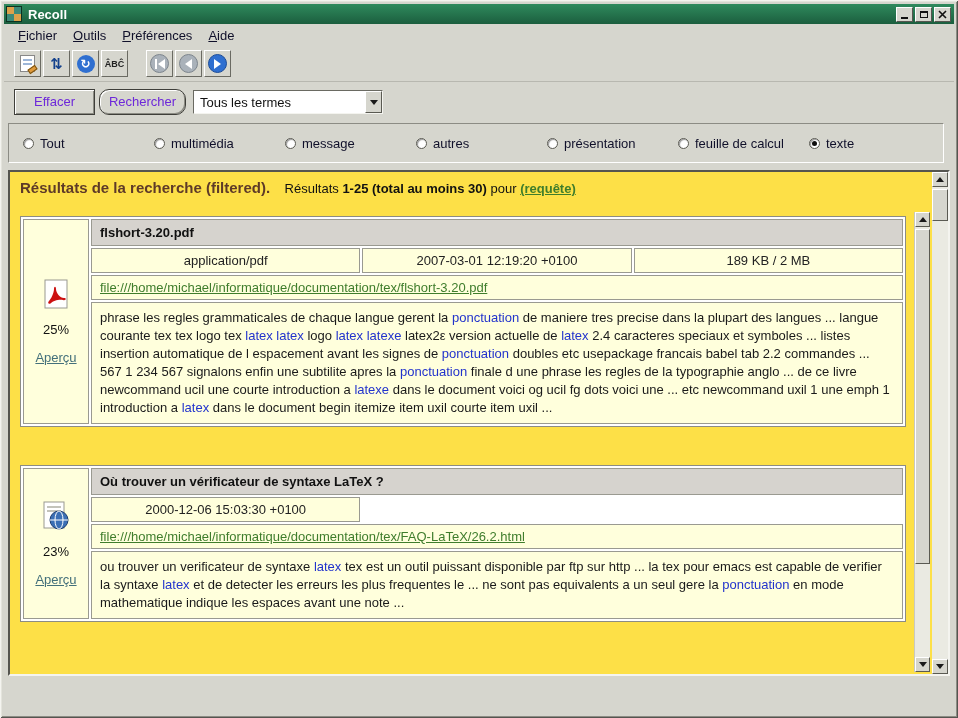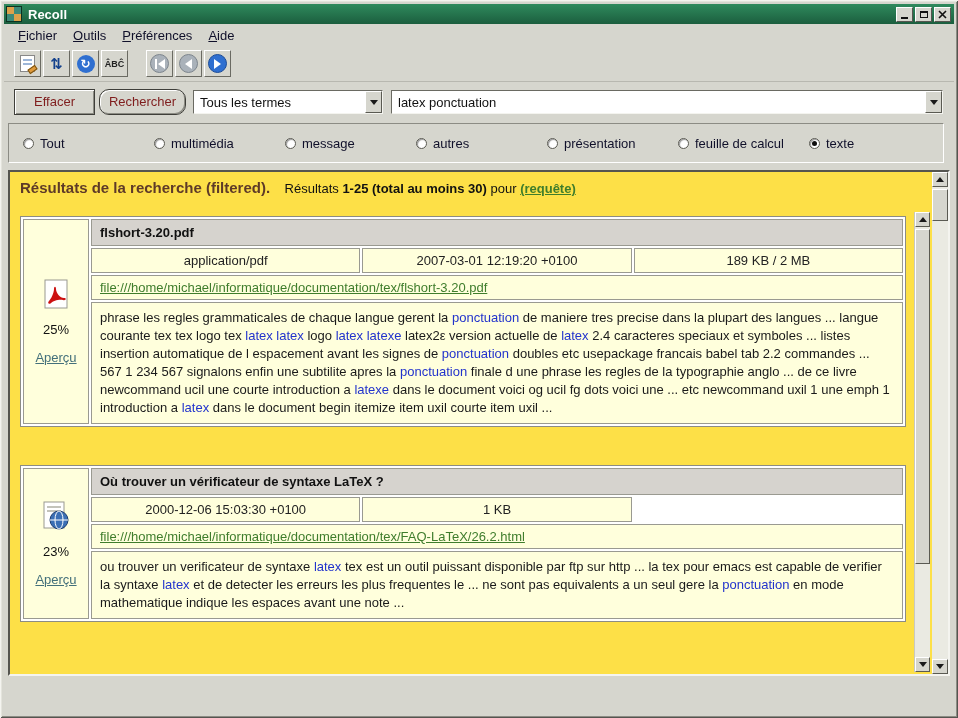--- a/index.html
+++ b/index.html
@@ -37,21 +37,21 @@
   .abc{font-size:9px;font-weight:bold;color:#222;letter-spacing:0;}
   .nav-circle{width:19px;height:19px;border-radius:50%;display:flex;align-items:center;justify-content:center;}
   .nav-grey{background:#aab2ba;border:1px solid #7d858d;}
   .nav-blue{background:#2f6fd0;border:1px solid #1d4d98;}
   .tri{width:0;height:0;display:block;}
   .tri-left-w{border-top:5px solid transparent;border-bottom:5px solid transparent;border-right:7px solid #fff;}
   .tri-right-w{border-top:5px solid transparent;border-bottom:5px solid transparent;border-left:7px solid #fff;}
   .firstbar{width:2px;height:10px;background:#fff;margin-right:1px;}
   
   .btn{position:absolute;height:26px;background:#D6D6CE;border:1px solid #3f3f3a;
-    box-shadow:inset 1px 1px 0 #fff, inset -1px -1px 0 #8c8c84;font-size:13px;color:#7f1d1d;text-align:center;line-height:24px;cursor:default;}
+    box-shadow:inset 1px 1px 0 #fff, inset -1px -1px 0 #8c8c84;font-size:13px;color:#6d28d9;text-align:center;line-height:24px;cursor:default;}
   #btn-clear{left:14px;top:89px;width:81px;}
   #btn-search{left:99px;top:89px;width:87px;border-radius:10px;}
   .combo{position:absolute;top:90px;height:24px;background:#fff;border:1px solid;border-color:#6a6a62 #f4f4ef #f4f4ef #6a6a62;
     display:flex;align-items:center;font-size:13px;color:#111;}
   #combo-mode{left:193px;width:190px;gap:14px;}
   #combo-query{left:391px;width:552px;}
   .combo .ctext{flex:1;padding:0 6px;white-space:nowrap;overflow:hidden;}
   .combo input{flex:1;border:none;outline:none;padding:0 6px;font-size:13px;background:transparent;color:#111;}
   .dropbtn{width:17px;height:100%;background:#D6D6CE;border:1px solid;border-color:#fff #5a5a52 #5a5a52 #fff;
     display:flex;align-items:center;justify-content:center;}
@@ -172,26 +172,20 @@
   <div class="btn" id="btn-clear">Effacer</div>
   <div class="btn" id="btn-search">Rechercher</div>
 
   <div class="combo" id="combo-mode">
     <span class="ctext">Tous les termes</span>
     <span class="dropbtn">
         <span class="tri tri-down"></span>
       </span>
   </div>
 
-  <div class="combo" id="combo-query">
-    <input value="latex ponctuation" style="">
-    <span class="dropbtn">
-        <span class="tri tri-down"></span>
-      </span>
-  </div>
 
   <div class="filterrow" id="filterrow">
       <span class="filter-item">
         <span class="radio"></span>
         <span>Tout</span>
       </span>
       <span class="filter-item">
         <span class="radio"></span>
         <span>multimédia</span>
       </span>
@@ -260,21 +254,20 @@
             <circle cx="18" cy="19" r="9" fill="#3b6fb5" stroke="#1d3d6e"></circle>
             <ellipse cx="18" cy="19" rx="4" ry="9" fill="none" stroke="#ffffff" stroke-width="1"></ellipse>
             <line x1="9" y1="19" x2="27" y2="19" stroke="#ffffff" stroke-width="1"></line>
           </svg>
           <span class="relevance">23%</span>
           <a class="preview-link">Aperçu</a>
         </div>
         <div class="cell rtitle">Où trouver un vérificateur de syntaxe LaTeX ?</div>
         <div class="meta">
           <div class="cell mcell">2000-12-06 15:03:30 +0100</div>
-          <div class="cell mcell">1 KB</div>
         </div>
         <div class="cell rurl">
           <a>file:///home/michael/informatique/documentation/tex/FAQ-LaTeX/26.2.html</a>
         </div>
         <div class="cell rsnippet"><span>ou trouver un verificateur de syntaxe </span><span class="hl">latex</span><span> tex est un outil puissant disponible par ftp sur http ... la tex pour emacs est capable de verifier la syntaxe </span><span class="hl">latex</span><span> et de detecter les erreurs les plus frequentes le ... ne sont pas equivalents a un seul gere la </span><span class="hl">ponctuation</span><span> en mode mathematique indique les espaces avant une note ...</span></div>
       </div>
 
     </div>
 
     <div class="scrollbar sb-inner">

